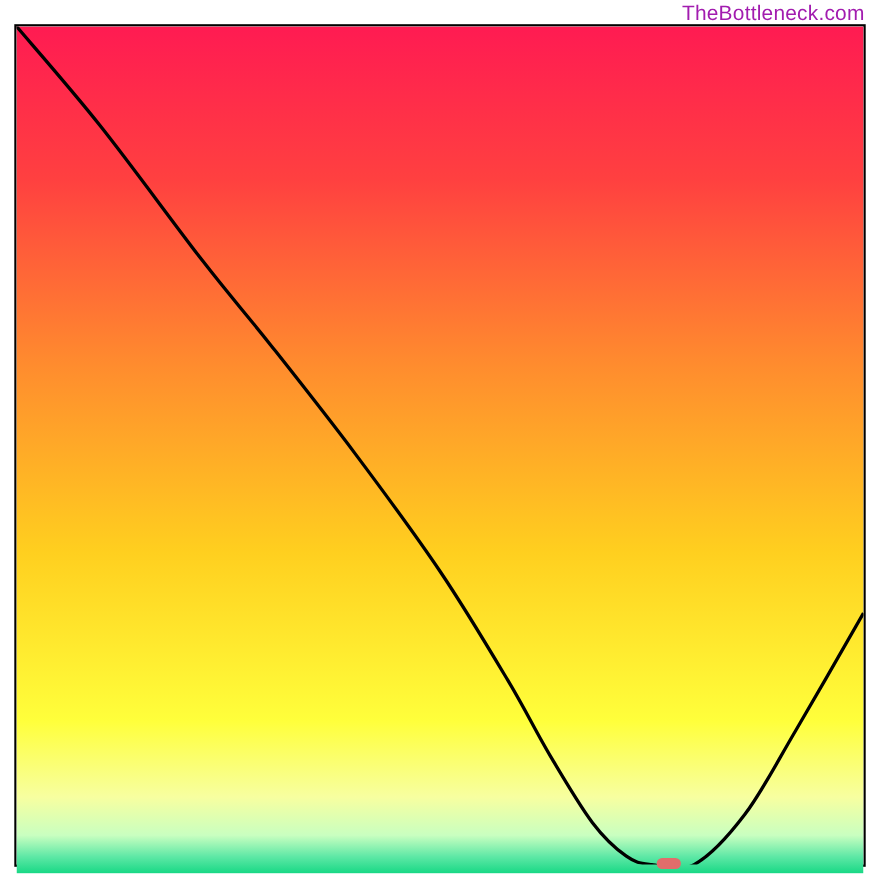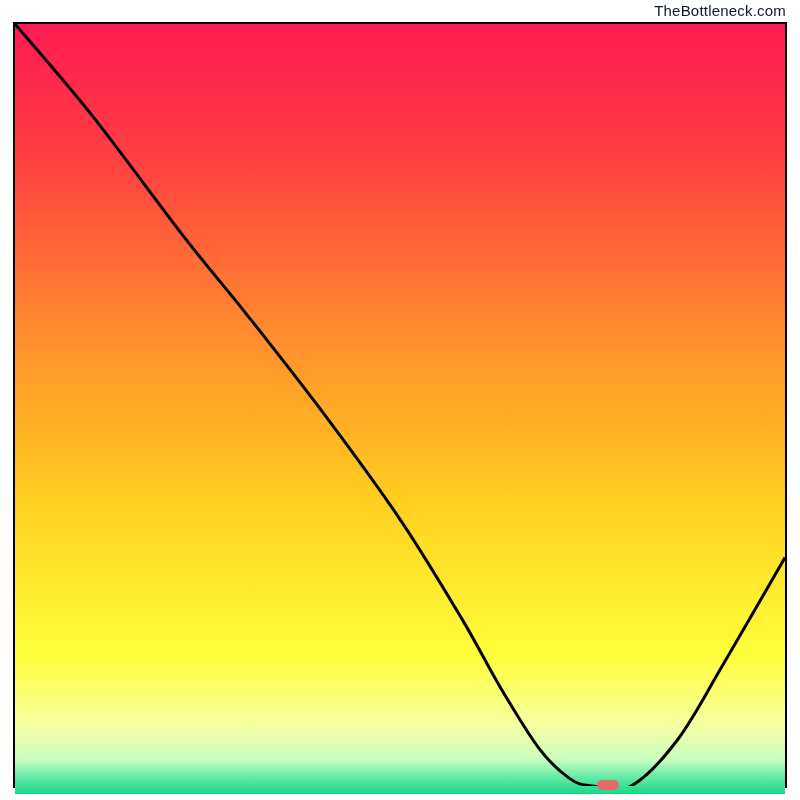--- a/index.html
+++ b/index.html
@@ -21,22 +21,22 @@
   }
   .gradient-bg {
     position: absolute;
     inset: 0;
   }
   .watermark {
     position: absolute;
     top: 2px;
     right: 14px;
     font-family: Arial, Helvetica, sans-serif;
-    font-size: 15px;
-    color: #0f172a;
+    font-size: 19px;
+    color: #a21caf;
     letter-spacing: 0.2px;
   }
   svg.curve {
     position: absolute;
     inset: 0;
     width: 100%;
     height: 100%;
   }
   .marker {
     position: absolute;

